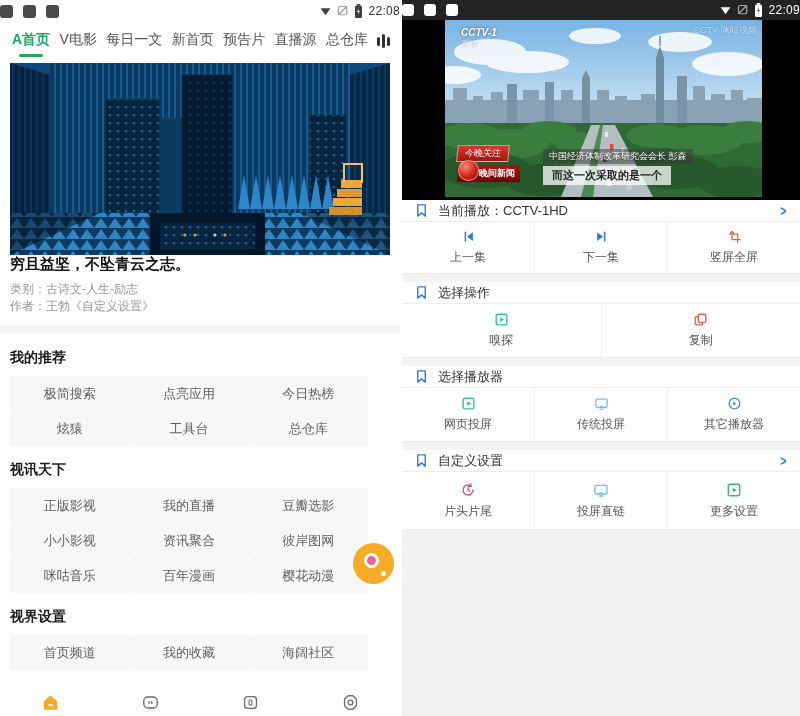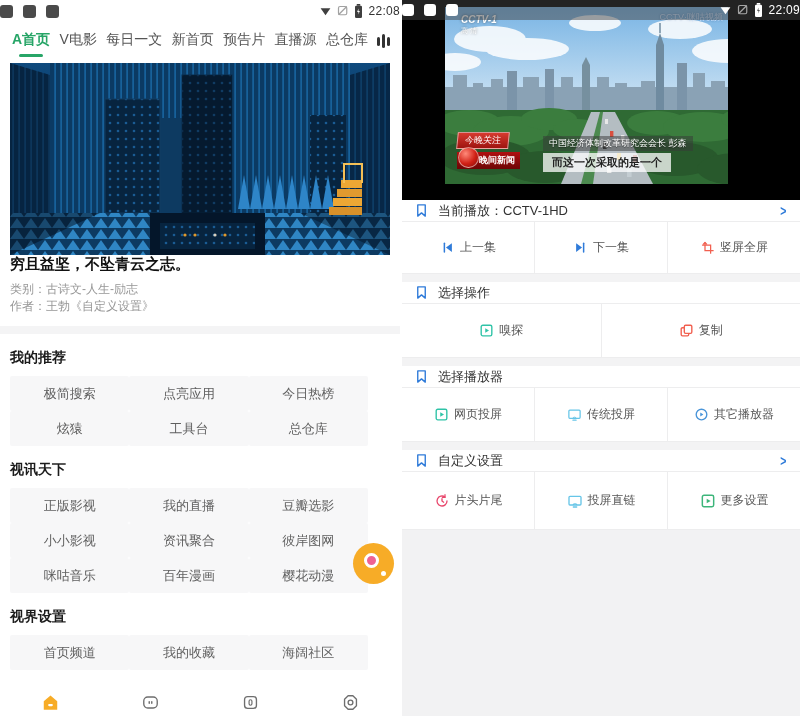--- a/index.html
+++ b/index.html
@@ -46,21 +46,21 @@
                border-radius:50%; background:#ef6292; }
   .fab .dot { position:absolute; right:8px; bottom:8px; width:5px; height:5px; border-radius:50%; background:#fff; }
 
   
   .nav { position:absolute; left:0; right:0; bottom:0; height:27px; background:#fff;
          display:flex; align-items:center; justify-content:space-around; z-index:7; }
   .nav svg { display:block; }
 
   
   .video-wrap { height:200px; background:#000; position:relative; flex:none; }
-  .video { position:absolute; left:43px; top:7px; width:283px; height:177px; overflow:hidden; }
+  .video { position:absolute; left:43px; top:20px; width:317px; height:177px; overflow:hidden; }
   .v-logo { position:absolute; left:16px; top:7px; color:#fff; font-size:10px; font-weight:bold; font-style:italic;
             text-shadow:0 0 3px rgba(0,0,0,.6); line-height:11px; }
   .v-logo .sub { display:block; font-style:normal; font-weight:normal; font-size:7px; letter-spacing:2px; opacity:.9; }
   .v-mark { position:absolute; right:5px; top:4px; color:rgba(205,228,255,.95); font-size:9px;
             text-shadow:0 0 2px rgba(0,60,120,.5); }
   .v-badge { position:absolute; left:12px; bottom:15px; width:80px; }
   .v-badge .t { display:inline-block; background:linear-gradient(#d63a2f,#9e1410); color:#fff; font-size:9px;
                 padding:1px 7px; border:1px solid rgba(255,255,255,.55); transform:skewX(-6deg); }
   .v-badge .b { margin-top:2px; background:linear-gradient(#b01010,#6e0505); color:#fff; font-size:9px; font-weight:bold;
                 padding:2px 5px 2px 22px; position:relative; display:inline-block; }
@@ -71,21 +71,21 @@
   .v-sub { position:absolute; left:98px; bottom:12px; background:rgba(255,255,255,.75); color:#222;
            font-size:11px; font-weight:bold; padding:2px 9px; white-space:nowrap; }
 
   .r-row { height:22px; flex:none; display:flex; align-items:center; gap:9px; padding:0 12px;
            border-bottom:1px solid #ededee; background:#fff; }
   .r-row .txt { font-size:13px; color:#333; }
   .r-row .chev { margin-left:auto; color:#2f7bd9; font-size:15px; font-weight:bold; line-height:1;
                  transform:scaleX(.7); cursor:pointer; }
   .r-grid { display:flex; flex:none; background:#fff; border-bottom:1px solid #ededee; }
   .r-grid.h52{height:52px;} .r-grid.h54{height:54px;} .r-grid.h58{height:58px;}
-  .r-cell { flex:1; display:flex; flex-direction:row; align-items:center; justify-content:center; gap:5px;
+  .r-cell { flex:1; display:flex; flex-direction:column; align-items:center; justify-content:center; gap:5px;
             border-right:1px solid #ededee; cursor:pointer; }
   .r-cell:last-child { border-right:none; }
   .r-cell .lbl { font-size:12px; color:#555; }
   .r-band { height:8px; background:#f3f3f4; flex:none; }
   .r-fill { flex:1; background:#f2f2f3; }
   .bm { flex:none; }
 </style>
 </head>
 <body>
 

